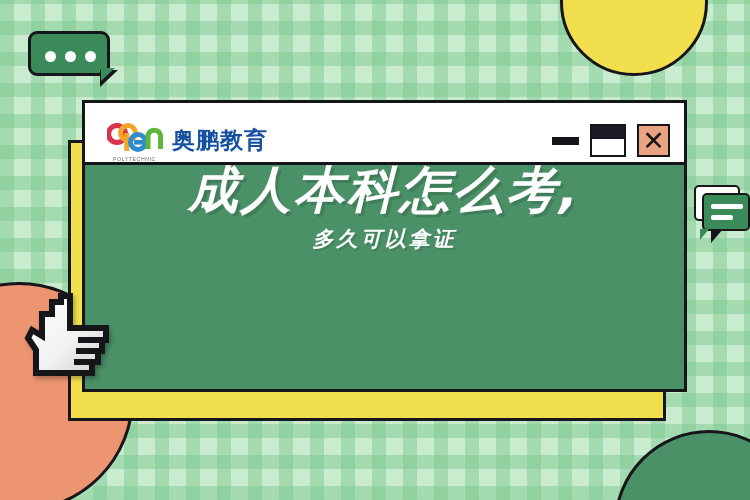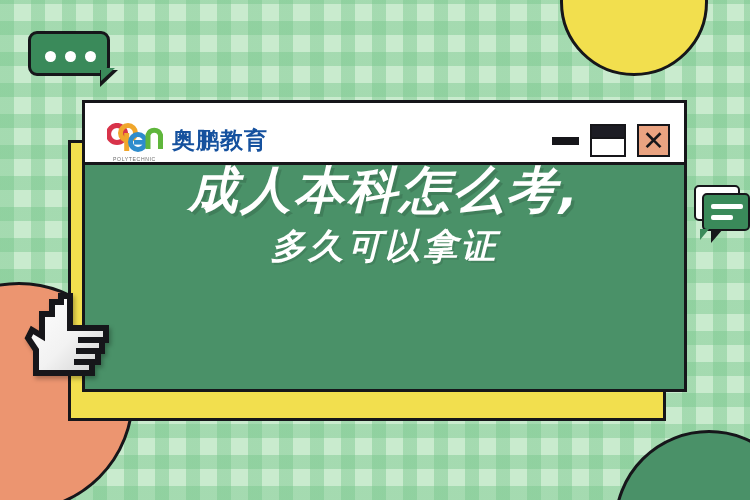--- a/index.html
+++ b/index.html
@@ -241,21 +241,21 @@
     font-style: italic;
     color: #ffffff;
     letter-spacing: 3px;
     line-height: 1;
     text-shadow: 3px 3px 0 rgba(0,0,0,0.13);
     white-space: nowrap;
   }
 
   #subheadline {
     font-family: "DejaVu Sans", sans-serif;
-    font-size: 35px;
+    font-size: 21px;
     font-weight: bold;
     font-style: italic;
     color: #ffffff;
     letter-spacing: 3px;
     line-height: 1;
     text-shadow: 2px 2px 0 rgba(0,0,0,0.10);
     white-space: nowrap;
   }
 
   

